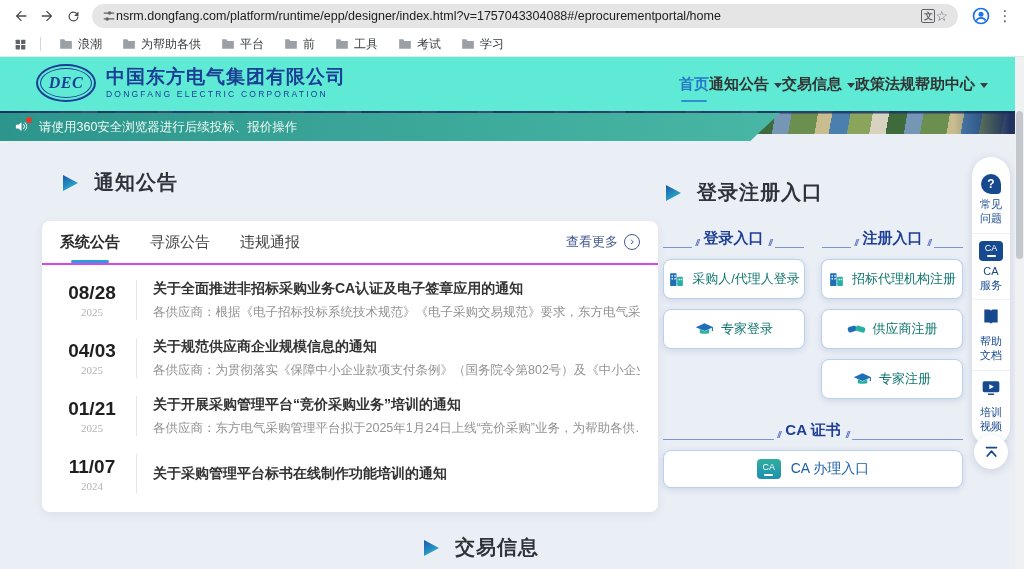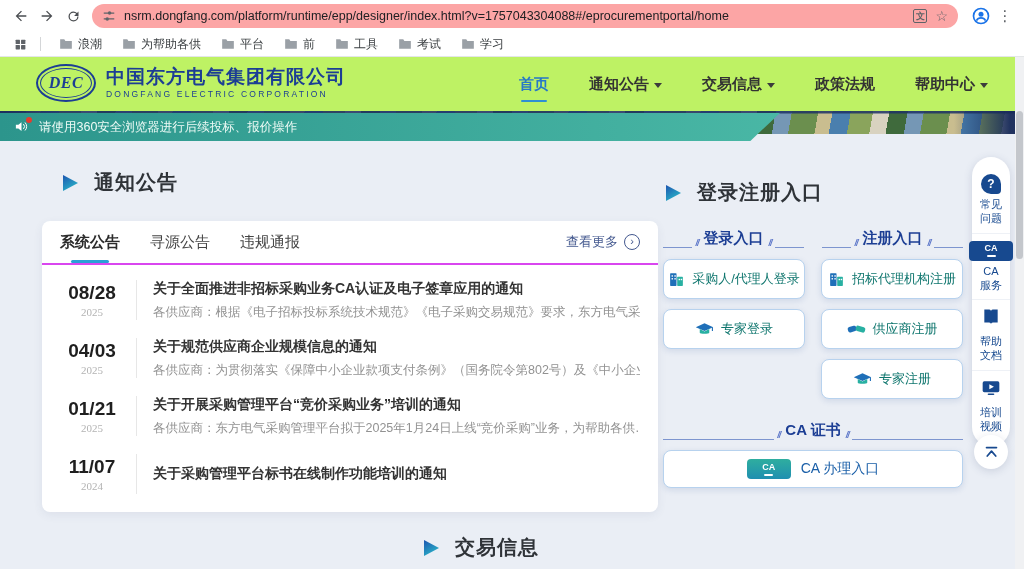--- a/index.html
+++ b/index.html
@@ -4,43 +4,43 @@
 <style>
   * { margin:0; padding:0; box-sizing:border-box; }
   html,body { width:1024px; height:569px; overflow:hidden; }
   body { font-family:"Liberation Sans","DejaVu Sans",sans-serif; background:#fff; }
   .screen { position:relative; width:1024px; height:569px; overflow:hidden; }
   .abs { position:absolute; }
 
   
   .toolbar { position:absolute; top:0; left:0; width:1024px; height:32px; background:#fff; display:flex; align-items:center; padding:0 8px; }
   .nav-btn { width:26px; height:26px; display:flex; align-items:center; justify-content:center; border-radius:50%; cursor:pointer; flex:0 0 auto; }
-  .urlbar { height:24px; flex:1; margin:0 10px 0 6px; background:#fca5a5; border-radius:12px; display:flex; align-items:center; padding:0 10px; gap:8px; }
+  .urlbar { height:24px; flex:1; margin:0 10px 0 6px; background:#e5e5e5; border-radius:12px; display:flex; align-items:center; padding:0 10px; }
   .url-text { font-size:12.5px; color:#202124; white-space:nowrap; overflow:hidden; flex:1; }
   .pill-icon { display:flex; align-items:center; justify-content:center; flex:0 0 auto; }
   .translate-box { font-size:9px; color:#5f6368; border:1.3px solid #5f6368; border-radius:2px; width:14px; height:14px; display:flex; align-items:center; justify-content:center; font-weight:bold; }
   .star { font-size:14px; color:#5f6368; line-height:1; }
   .menu-dots { font-size:15px; color:#5f6368; width:22px; text-align:center; }
 
   .bookmarks { position:absolute; top:32px; left:0; width:1024px; height:25px; background:#fff; border-bottom:1px solid #e4e6e8; display:flex; align-items:center; padding:0 10px; gap:4px; }
   .bm-sep { width:1px; height:14px; background:#d4d6d8; margin:0 6px; }
   .bm-item { display:flex; align-items:center; gap:5px; padding:2px 8px; border-radius:4px; cursor:pointer; }
   .bm-label { font-size:12px; color:#3c4043; white-space:nowrap; }
 
   
   .page { position:absolute; top:57px; left:0; width:1024px; height:512px; background:#eaeef5; overflow:hidden; }
 
-  .site-header { position:absolute; top:0; left:0; width:1024px; height:54px; background:#bef264; }
+  .site-header { position:absolute; top:0; left:0; width:1024px; height:54px; background:#5eead4; }
   .logo-wrap { position:absolute; left:36px; top:7px; display:flex; align-items:center; gap:10px; }
   .logo-oval { position:relative; width:60px; height:38px; border:2.5px solid #1c3e94; border-radius:50%; display:flex; align-items:center; justify-content:center; }
   .logo-oval::before { content:""; position:absolute; inset:2px; border:1.2px solid #1c3e94; border-radius:50%; }
   .logo-dec { font-family:"Liberation Serif","DejaVu Serif",serif; font-style:italic; font-weight:bold; font-size:16px; color:#1c3e94; letter-spacing:.5px; }
   .company-cn { font-size:19px; font-weight:bold; color:#1c3e94; letter-spacing:1px; line-height:1.1; }
   .company-en { font-size:8.5px; font-weight:normal; color:#1c3e94; letter-spacing:2.2px; margin-top:2px; }
-  .main-nav { position:absolute; right:36px; top:0; height:54px; display:flex; align-items:center; gap:40px; }
+  .main-nav { position:absolute; right:36px; top:0; height:54px; display:flex; align-items:center; }
   .nav-item { font-size:15px; color:#333; font-weight:bold; position:relative; cursor:pointer; display:flex; align-items:center; gap:5px; height:100%; }
   .nav-item.active { color:#2878c8; }
   .nav-item.active::after { content:""; position:absolute; left:2px; right:2px; bottom:9px; height:2px; background:#2e8fd4; border-radius:1px; }
   .caret { width:0; height:0; border-left:4px solid transparent; border-right:4px solid transparent; border-top:5px solid #3c3c3c; margin-top:2px; }
 
   .banner { position:absolute; top:54px; left:0; width:1024px; height:23px;
     background:
       linear-gradient(to right, rgba(27,47,94,.95) 0 6px, rgba(27,47,94,0) 60px),
       linear-gradient(to left, rgba(23,42,90,.95) 0 14px, rgba(23,42,90,0) 70px),
       linear-gradient(to bottom, rgba(30,50,100,.85) 0 2px, rgba(30,50,100,0) 3px),
@@ -88,21 +88,21 @@
 
   .btn-col { position:absolute; top:202px; width:142px; display:flex; flex-direction:column; gap:10px; }
   .col-1 { left:663px; } .col-2 { left:821px; }
   .entry-btn { height:40px; background:#fff; border:1px solid #b7d2ee; border-radius:8px; box-shadow:0 2px 6px rgba(40,80,150,.14); display:flex; align-items:center; justify-content:center; gap:7px; cursor:pointer; padding:0 4px; }
   .entry-btn .lbl { font-size:13px; color:#0f766e; white-space:nowrap; }
   .btn-icon { display:flex; align-items:center; flex:0 0 auto; }
 
   .ca-header-row { position:absolute; left:663px; top:364px; width:300px; }
   .ca-btn { position:absolute; left:663px; top:393px; width:300px; height:38px; background:#fff; border:1px solid #b7d2ee; border-radius:8px; box-shadow:0 2px 6px rgba(40,80,150,.14); display:flex; align-items:center; justify-content:center; gap:10px; cursor:pointer; }
   .ca-btn .lbl { font-size:14px; color:#1a5fa8; }
-  .ca-badge { width:44px; height:20px; border-radius:4px; background:linear-gradient(180deg,#2fae9f,#1f8fb0); color:#fff; font-size:9px; font-weight:bold; display:flex; flex-direction:column; align-items:center; justify-content:center; line-height:1; }
+  .ca-badge { width:24px; height:20px; border-radius:4px; background:linear-gradient(180deg,#2fae9f,#1f8fb0); color:#fff; font-size:9px; font-weight:normal; display:flex; flex-direction:column; align-items:center; justify-content:center; line-height:1; }
   .ca-badge::after { content:""; width:9px; height:2px; background:#fff; margin-top:2px; border-radius:1px; }
 
   
   .trade-title { position:absolute; left:0; top:477px; width:960px; display:flex; justify-content:center; }
 
   
   .float-panel { position:absolute; left:972px; top:100px; width:38px; background:#fff; border-radius:19px; box-shadow:0 2px 8px rgba(60,80,120,.18); padding:10px 0 6px; display:flex; flex-direction:column; align-items:center; }
   .fp-item { display:flex; flex-direction:column; align-items:center; gap:3px; padding:7px 0; cursor:pointer; width:100%; }
   .fp-item + .fp-item { border-top:1px solid #eef1f6; }
   .fp-label { font-size:11px; color:#17498f; width:24px; text-align:center; line-height:1.3; word-break:break-all; }

